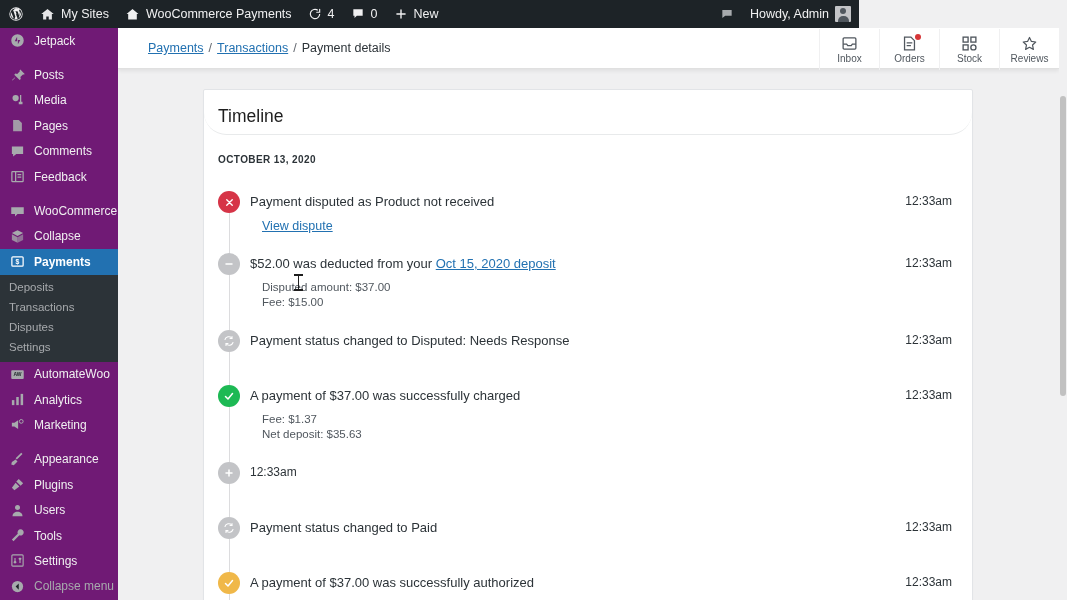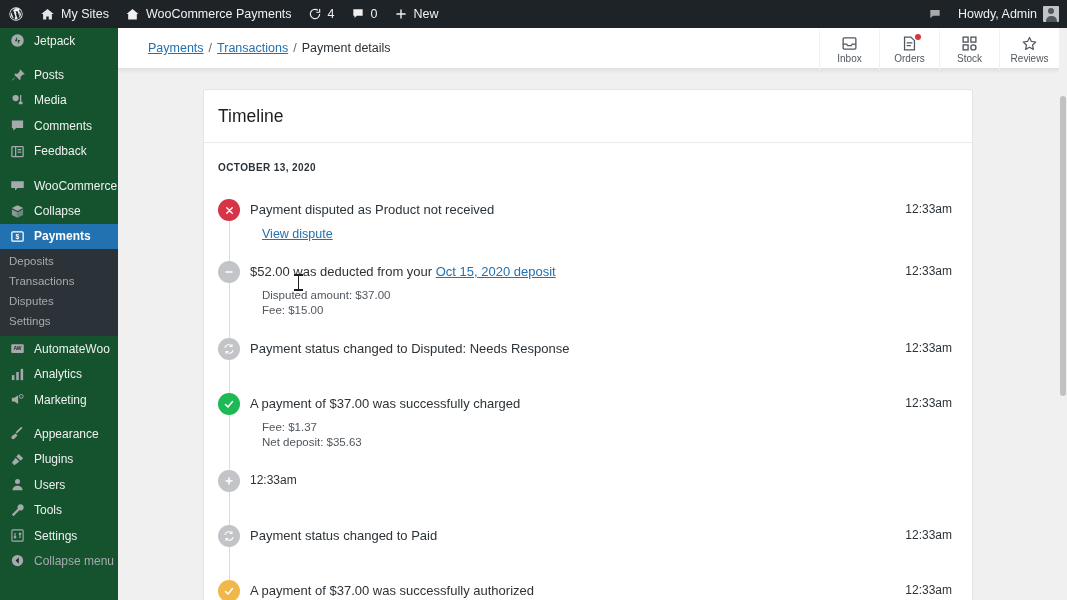--- a/index.html
+++ b/index.html
@@ -6,21 +6,21 @@
   html, body {
     width: 1067px; height: 600px;
     overflow: hidden;
     font-family: "Liberation Sans", sans-serif;
     background: #f0f0f1;
   }
 
   
   #adminbar {
     position: absolute; top: 0; left: 0;
-    width: 1067px; height: 28px;
+    width: 859px; height: 28px;
     background: #1d2327;
     color: #f0f0f1;
     display: flex; align-items: center;
     font-size: 12.5px;
     z-index: 50;
   }
   .ab-item {
     display: flex; align-items: center; gap: 6px;
     height: 28px; padding: 0 8px;
     color: #f0f0f1; white-space: nowrap;
@@ -44,21 +44,21 @@
   .ab-avatar::after {
     content: ""; position: absolute;
     left: 2.5px; top: 9.5px; width: 11px; height: 6px;
     border-radius: 5px 5px 0 0; background: #50575e;
   }
 
   
   #adminmenu {
     position: absolute; top: 28px; left: 0;
     width: 118px; height: 572px;
-    background: #14532d;
+    background: #701a75;
     overflow: hidden;
     z-index: 40;
   }
   .menu-item {
     display: flex; align-items: center;
     gap: 9px;
     height: 25.4px;
     padding: 0 0 0 9px;
     color: #f0f0f1;
     font-size: 12px;
@@ -154,22 +154,23 @@
   #card {
     position: absolute;
     left: 85px; top: 20px;
     width: 770px;
     background: #fff;
     border: 1px solid #e2e4e7;
     border-radius: 2px;
     box-shadow: 0 1px 1px rgba(0,0,0,.04);
   }
   #card-header {
-    padding: 16px 20px 15px 14px;
+    padding: 16px 20px 7px 14px;
     border-bottom: 1px solid #e8eaeb;
+    border-radius: 26px;
   }
   #card-title {
     font-size: 17.5px;
     font-weight: 400;
     color: #1e1e1e;
   }
   #card-body { padding: 14px 0 20px 0; }
 
   .tl-date {
     font-size: 10px;
@@ -375,20 +376,28 @@
     <span class="mi-icon">
       <svg width="15" height="15" viewBox="0 0 24 24" fill="currentColor">
         <circle cx="9" cy="8" r="5"></circle>
           <path d="M16 3h2v13h-2z"></path>
           <path d="M14 14h6v4h-6z"></path>
       </svg>
     </span>
     <span>Media</span>
   </div>
 
+  <div class="menu-item">
+    <span class="mi-icon">
+      <svg width="15" height="15" viewBox="0 0 24 24" fill="currentColor">
+        <path d="M5 3h9l5 5v13H5z" opacity=".9"></path>
+      </svg>
+    </span>
+    <span>Pages</span>
+  </div>
 
   <div class="menu-item">
     <span class="mi-icon">
       <svg width="15" height="15" viewBox="0 0 24 24" fill="currentColor">
         <path d="M3 4h18v12H10l-5 4v-4H3z"></path>
       </svg>
     </span>
     <span>Comments</span>
   </div>
 

